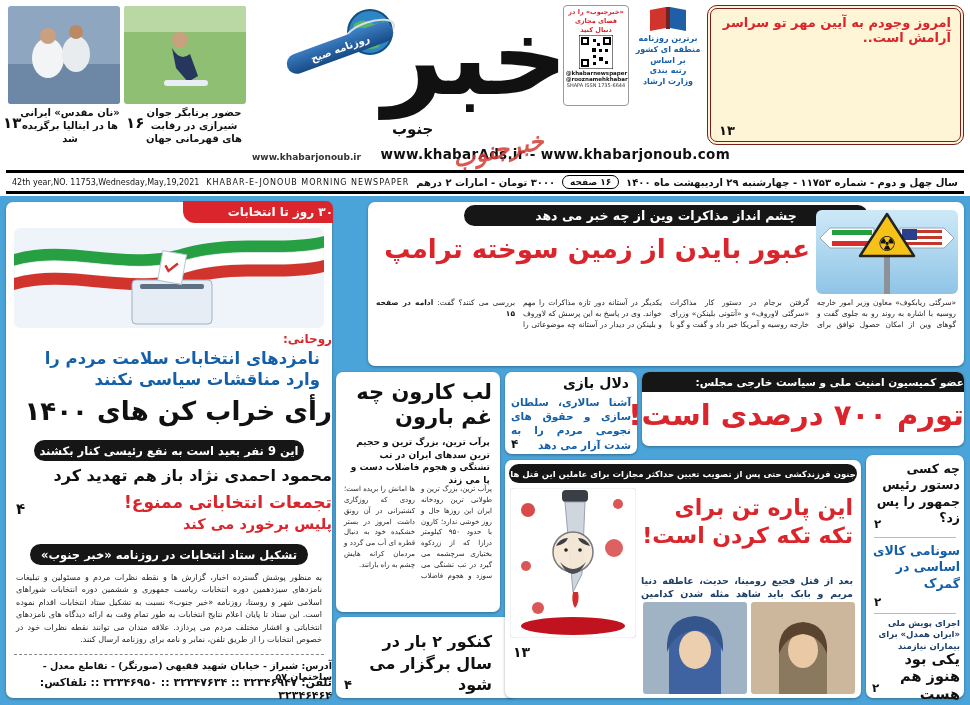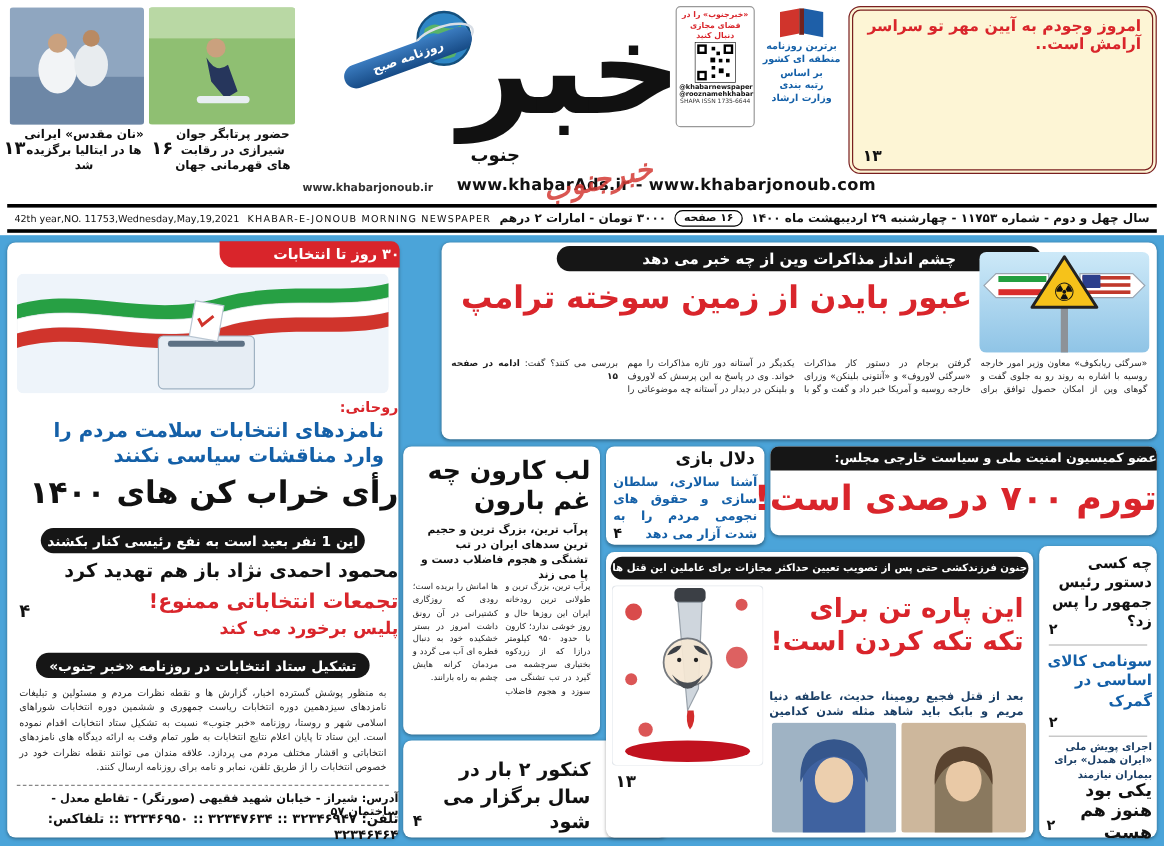--- a/index.html
+++ b/index.html
@@ -152,21 +152,21 @@
         <rect x="126" y="56" width="64" height="5" rx="2" fill="#5d7184"></rect>
         <g transform="rotate(10 155 40)">
           <rect x="146" y="24" width="24" height="30" fill="#fff" stroke="#b9c6d2"></rect>
           <path d="M151,38 l4,5 l8,-9" stroke="#d0342c" stroke-width="2.5" fill="none"></path>
         </g>
       </svg>
     </div>
     <div class="abs rtl red bold center" style="left:0;top:130px;width:100%;font-size:12px;">روحانی:</div>
     <div class="abs rtl bold center blue" style="left:12px;top:146px;width:302px;font-size:16.5px;line-height:1.28;">نامزدهای انتخابات سلامت مردم را وارد مناقشات سیاسی نکنند</div>
     <div class="abs rtl bold center" style="left:0;top:194px;width:100%;font-size:26px;">رأی خراب کن های ۱۴۰۰</div>
-    <div class="pill rtl" style="left:28px;top:238px;width:270px;height:21px;font-size:11.5px;">این 1 نفر بعید است به نفع رئیسی کنار بکشند</div>
+    <div class="pill rtl" style="left:28px;top:238px;width:270px;height:21px;font-size:11.5px;">این 9 نفر بعید است به نفع رئیسی کنار بکشند</div>
     <div class="abs rtl bold center" style="left:0;top:264px;width:100%;font-size:16px;">محمود احمدی نژاد باز هم تهدید کرد</div>
     <div class="abs rtl bold center red" style="left:0;top:290px;width:100%;font-size:17px;">تجمعات انتخاباتی ممنوع!</div>
     <div class="abs rtl bold center red" style="left:0;top:314px;width:100%;font-size:14.5px;">پلیس برخورد می کند</div>
     <div class="pagenum" style="left:10px;top:298px;font-size:15px;">۴</div>
     <div class="pill rtl" style="left:24px;top:342px;width:278px;height:21px;font-size:11.5px;">تشکیل ستاد انتخابات در روزنامه «خبر جنوب»</div>
     <div class="abs rtl justify small-body" style="left:10px;top:370px;width:306px;">به منظور پوشش گسترده اخبار، گزارش ها و نقطه نظرات مردم و مسئولین و تبلیغات نامزدهای سیزدهمین دوره انتخابات ریاست جمهوری و ششمین دوره انتخابات شوراهای اسلامی شهر و روستا، روزنامه «خبر جنوب» نسبت به تشکیل ستاد انتخابات اقدام نموده است. این ستاد تا پایان اعلام نتایج انتخابات به طور تمام وقت به ارائه دیدگاه های نامزدهای انتخاباتی و اقشار مختلف مردم می پردازد. علاقه مندان می توانند نقطه نظرات خود در خصوص انتخابات را از طریق تلفن، نمابر و نامه برای روزنامه ارسال کنند.</div>
     <div class="divider-dashed" style="left:8px;top:452px;width:310px;"></div>
     <div class="abs rtl bold center" style="left:0;top:458px;width:100%;font-size:9.5px;">آدرس: شیراز - خیابان شهید فقیهی (صورتگر) - تقاطع معدل - ساختمان ۵۷</div>
     <div class="abs rtl bold center" style="left:0;top:474px;width:100%;font-size:11px;">تلفن: ۳۲۳۴۶۹۴۷ :: ۳۲۳۴۷۶۳۴ :: ۳۲۳۴۶۹۵۰ :: تلفاکس: ۳۲۳۴۶۴۶۴</div>
   </div>
@@ -201,21 +201,21 @@
       <span class="bold">ادامه در صفحه ۱۵</span>
     </div>
   </div>
 
   <div class="white-box" style="left:336px;top:372px;width:164px;height:240px;">
     <div class="abs rtl bold center" style="left:8px;top:8px;width:148px;font-size:21px;line-height:1.2;">لب کارون چه غم بارون</div>
     <div class="abs rtl bold center" style="left:10px;top:64px;width:144px;font-size:9px;line-height:1.4;">پرآب ترین، بزرگ ترین و حجیم ترین سدهای ایران در تب تشنگی و هجوم فاضلاب دست و پا می زند</div>
     <div class="abs rtl justify" style="left:8px;top:112px;width:148px;height:120px;column-count:2;column-gap:6px;font-size:7px;line-height:1.55;color:#222;">پرآب ترین، بزرگ ترین و طولانی ترین رودخانه ایران این روزها حال و روز خوشی ندارد؛ کارون با حدود ۹۵۰ کیلومتر درازا که از زردکوه بختیاری سرچشمه می گیرد در تب تشنگی می سوزد و هجوم فاضلاب ها امانش را بریده است؛ رودی که روزگاری کشتیرانی در آن رونق داشت امروز در بستر خشکیده خود به دنبال قطره ای آب می گردد و مردمان کرانه هایش چشم به راه بارانند.</div>
   </div>
 
-  <div class="white-box" style="left:336px;top:617px;width:180px;height:81px;padding-left:40px;">
+  <div class="white-box" style="left:336px;top:617px;width:180px;height:81px;">
     <div class="abs rtl bold center" style="left:8px;top:14px;width:148px;font-size:16px;line-height:1.35;">کنکور ۲ بار در سال برگزار می شود</div>
     <div class="pagenum" style="left:8px;bottom:6px;font-size:13px;">۴</div>
   </div>
 
   <div class="white-box" style="left:505px;top:372px;width:132px;height:82px;">
     <div class="abs rtl bold" style="right:8px;top:3px;font-size:14px;">دلال بازی</div>
     <div class="abs rtl bold justify blue" style="left:6px;top:23px;width:120px;font-size:10.5px;line-height:1.35;">آشنا سالاری، سلطان سازی و حقوق های نجومی مردم را به شدت آزار می دهد</div>
     <div class="pagenum" style="left:6px;bottom:3px;font-size:12px;">۴</div>
   </div>
 

